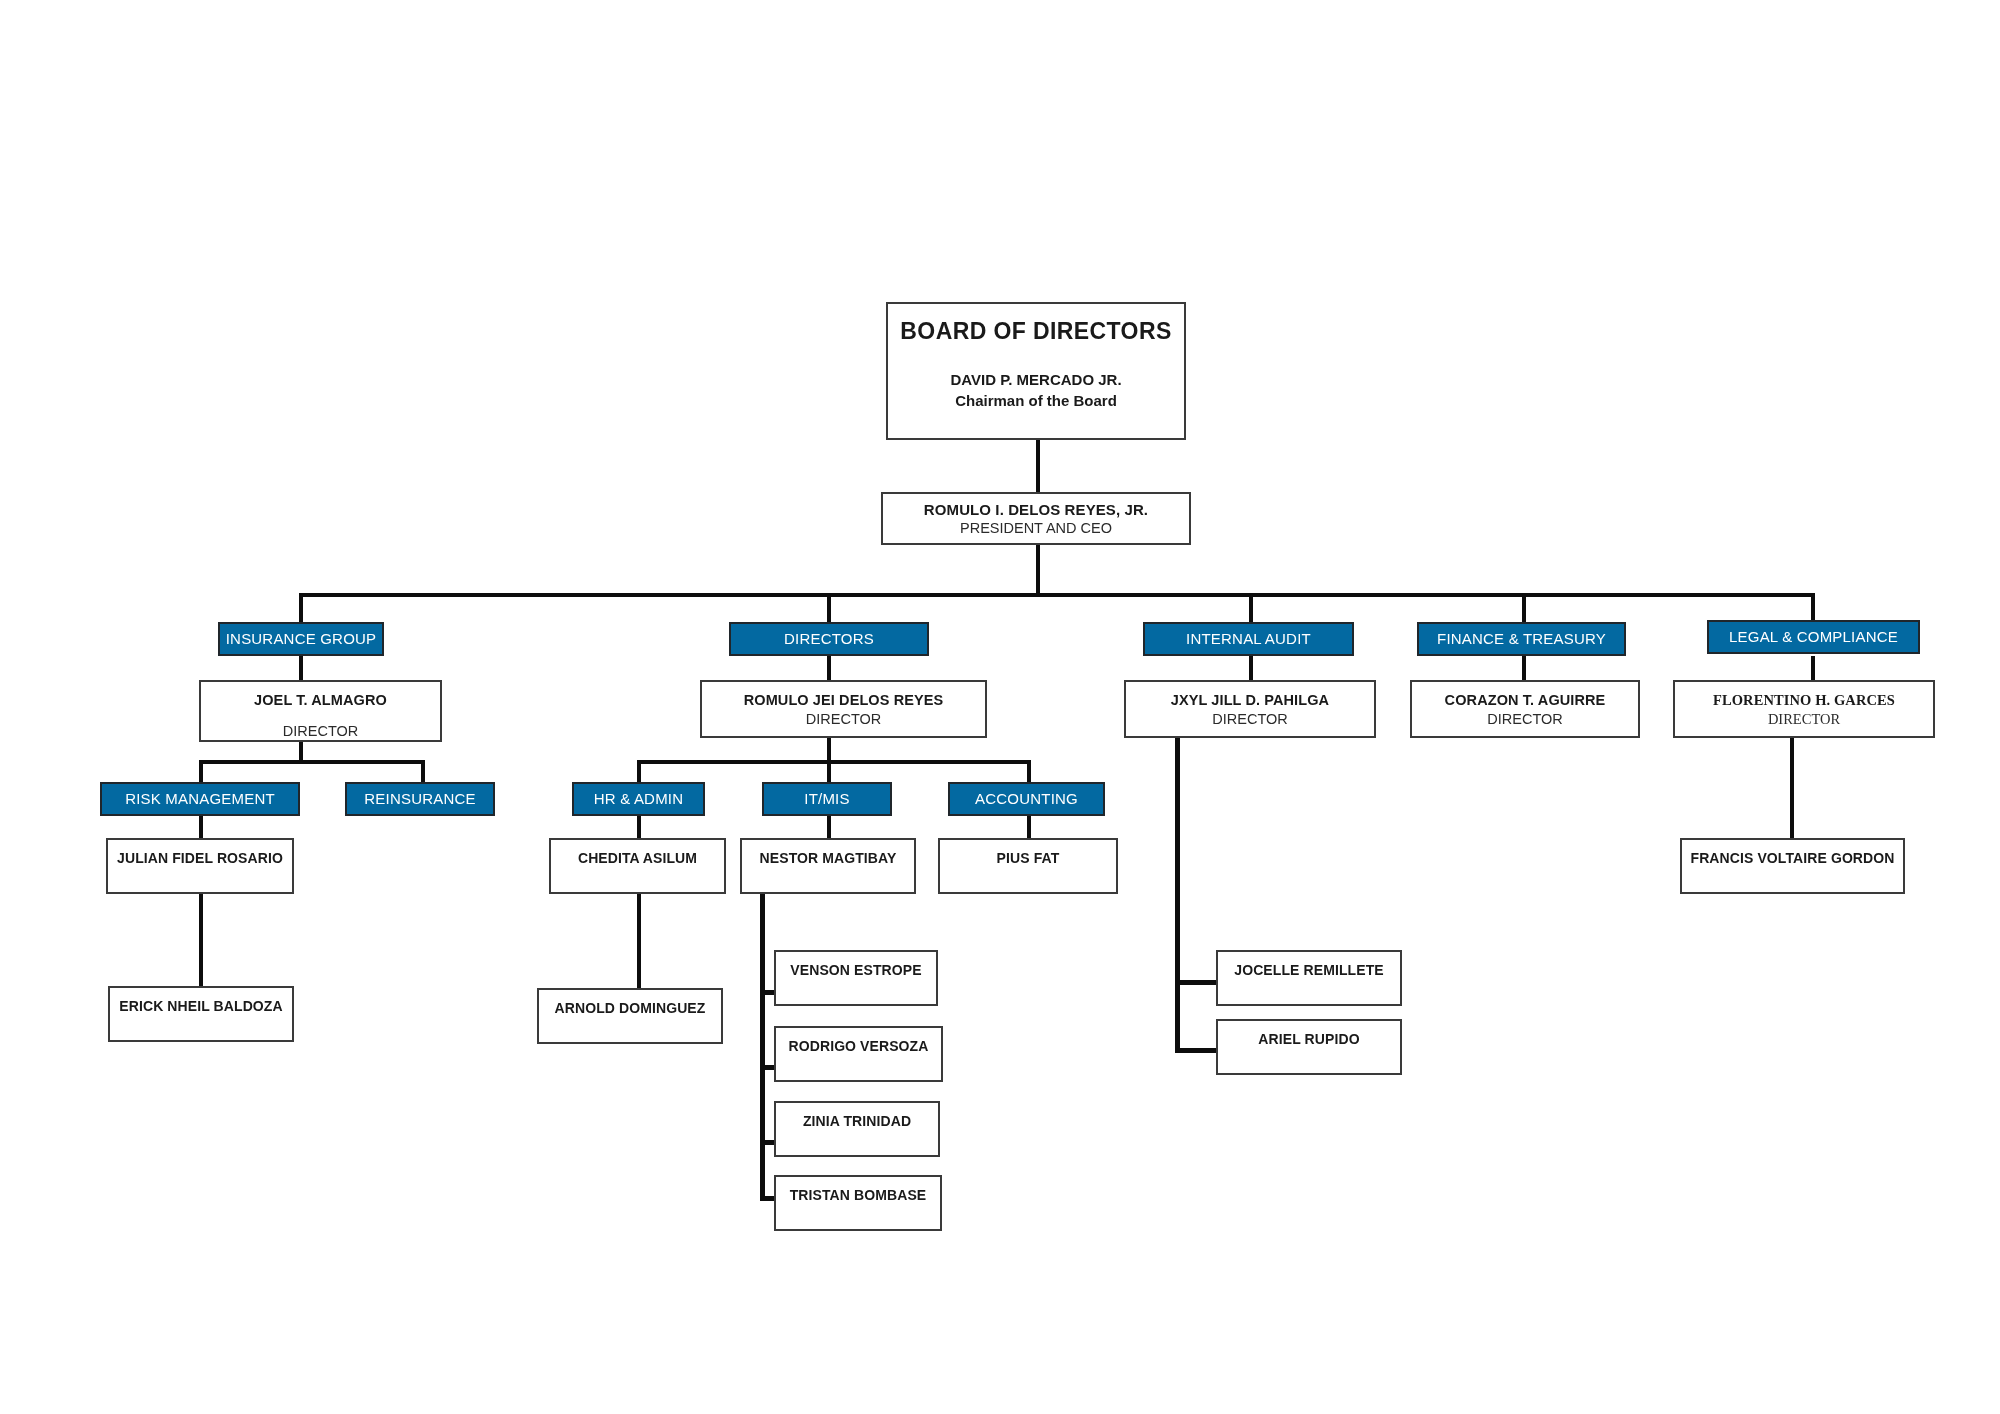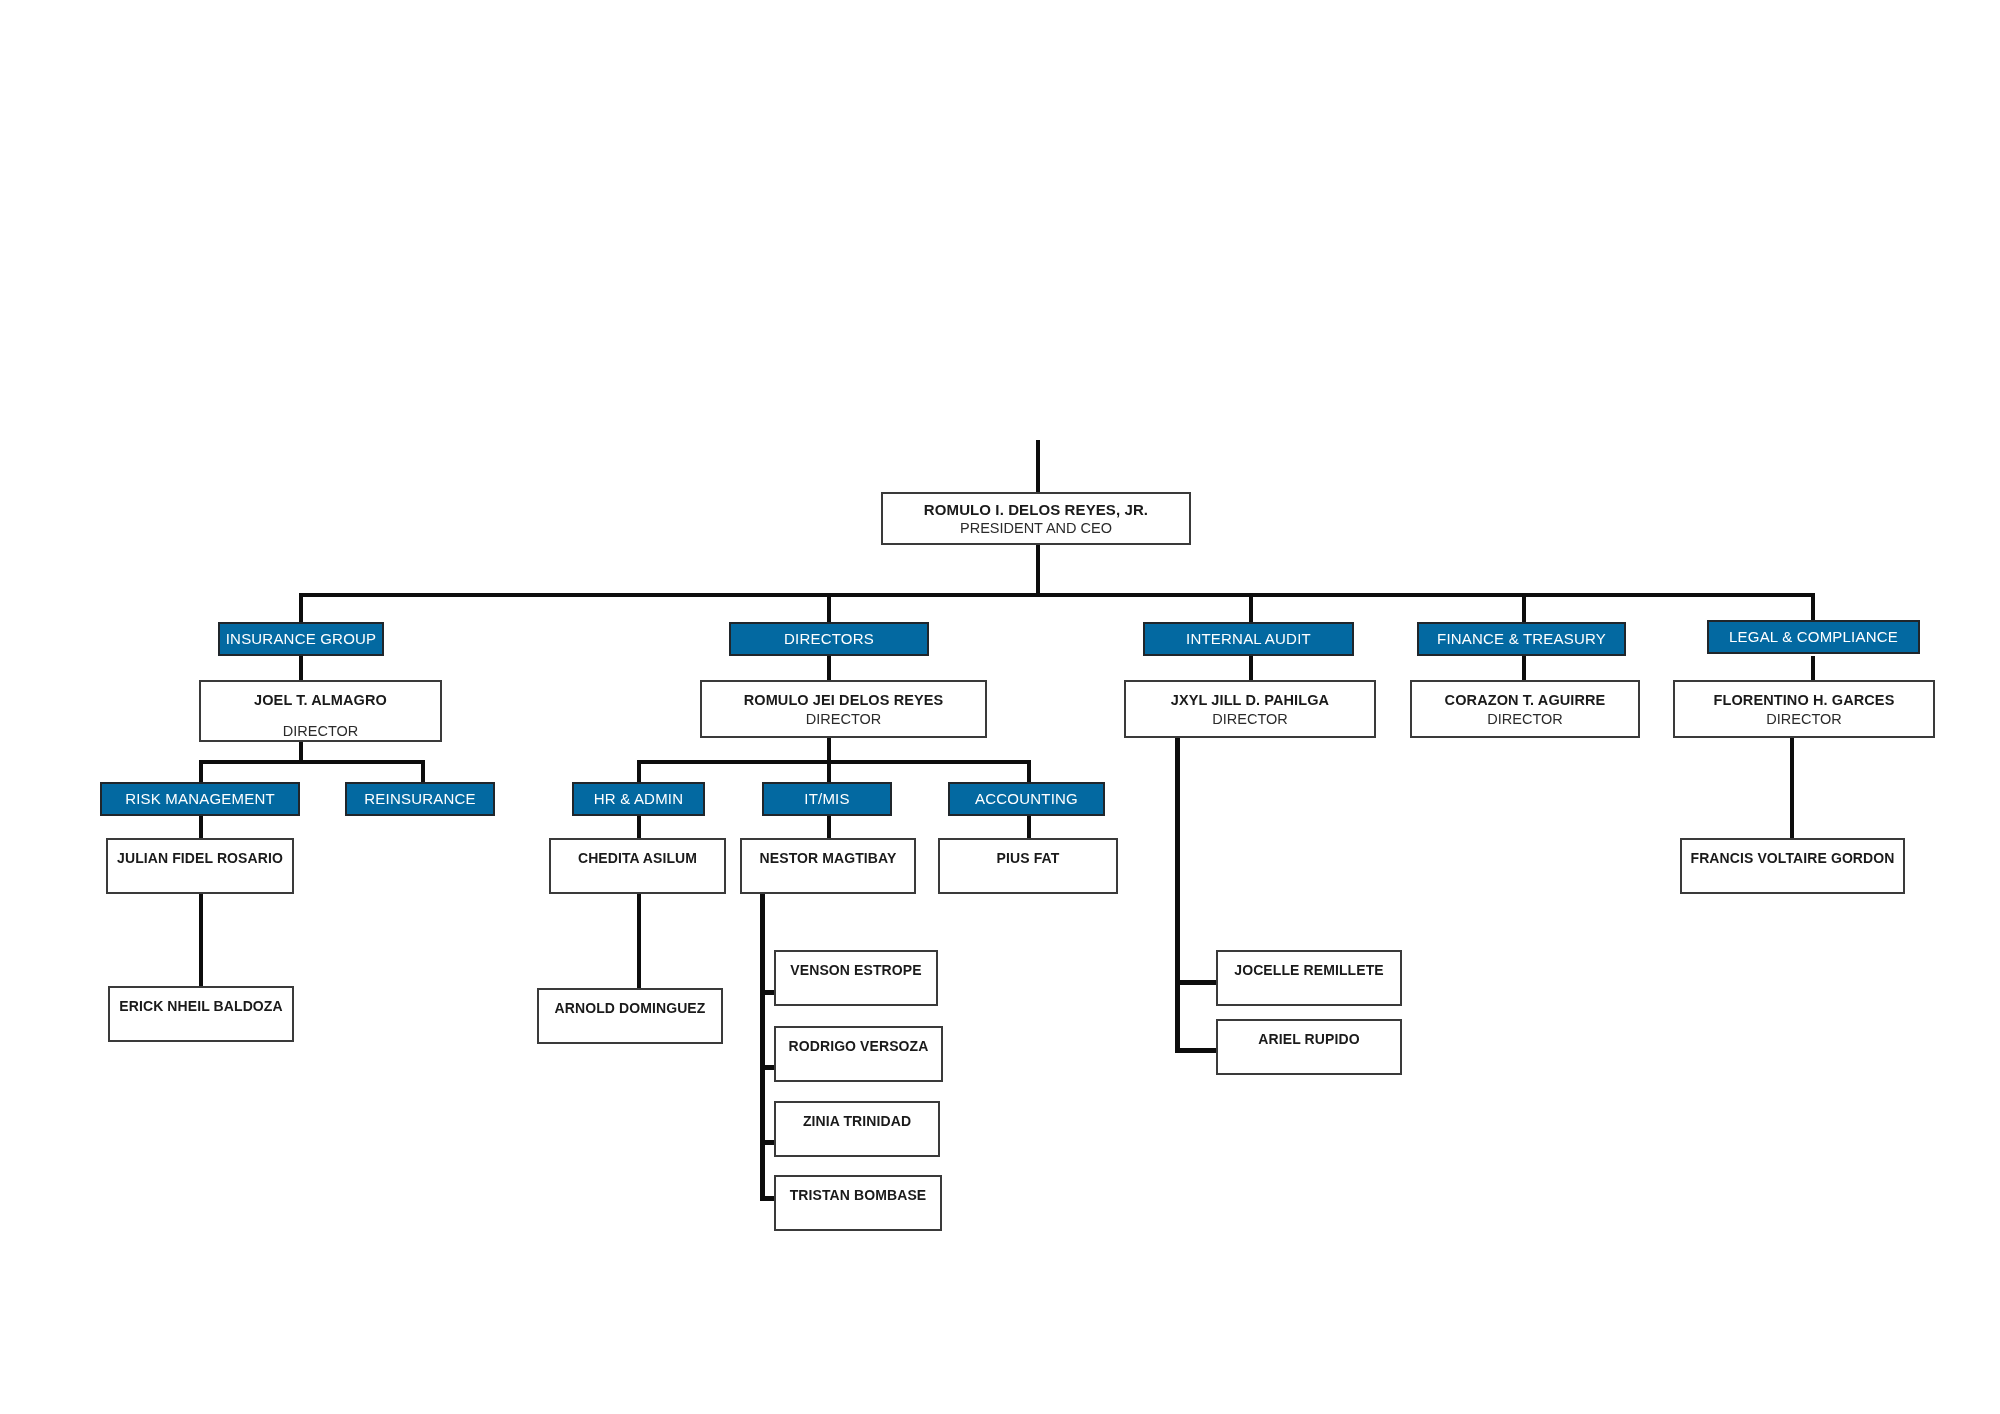--- a/index.html
+++ b/index.html
@@ -150,20 +150,27 @@
   <div class="ln" style="left:760px; top:1196px; width:15px; height:5px;"></div>
 
   <div class="ln" style="left:1027px; top:816px; width:4px; height:22px;"></div>
 
   <div class="ln" style="left:1175px; top:738px; width:5px; height:314px;"></div>
   <div class="ln" style="left:1175px; top:980px; width:43px; height:5px;"></div>
   <div class="ln" style="left:1175px; top:1048px; width:43px; height:5px;"></div>
 
   <div class="ln" style="left:1790px; top:738px; width:4px; height:102px;"></div>
 
+  <div class="box root" style="left:886px; top:302px; width:300px; height:138px;">
+    <div class="nm">BOARD OF DIRECTORS</div>
+    <div class="sub">
+      <div>DAVID P. MERCADO JR.</div>
+      <div>Chairman of the Board</div>
+    </div>
+  </div>
 
   <div class="box ceo" style="left:881px; top:492px; width:310px; height:53px;">
     <div class="nm">ROMULO I. DELOS REYES, JR.</div>
     <div class="ttl">PRESIDENT AND CEO</div>
   </div>
 
   <div class="box unit" style="left:218px; top:622px; width:166px; height:34px;">
     <div class="nm">INSURANCE GROUP</div>
   </div>
   <div class="box dir" style="left:199px; top:680px; width:243px; height:62px;justify-content:space-between;">
@@ -191,21 +198,21 @@
     <div class="nm">FINANCE &amp; TREASURY</div>
   </div>
   <div class="box dir" style="left:1410px; top:680px; width:230px; height:58px;">
     <div class="nm">CORAZON T. AGUIRRE</div>
     <div class="ttl">DIRECTOR</div>
   </div>
 
   <div class="box unit" style="left:1707px; top:620px; width:213px; height:34px;">
     <div class="nm">LEGAL &amp; COMPLIANCE</div>
   </div>
-  <div class="box dir" style="left:1673px; top:680px; width:262px; height:58px;">
+  <div class="box dir" style="left:1673px; top:680px; width:262px; height:58px;font-family:Liberation Serif, serif;">
     <div class="nm">FLORENTINO H. GARCES</div>
     <div class="ttl">DIRECTOR</div>
   </div>
 
   <div class="box unit" style="left:100px; top:782px; width:200px; height:34px;">
     <div class="nm">RISK MANAGEMENT</div>
   </div>
   <div class="box unit" style="left:345px; top:782px; width:150px; height:34px;">
     <div class="nm">REINSURANCE</div>
   </div>

